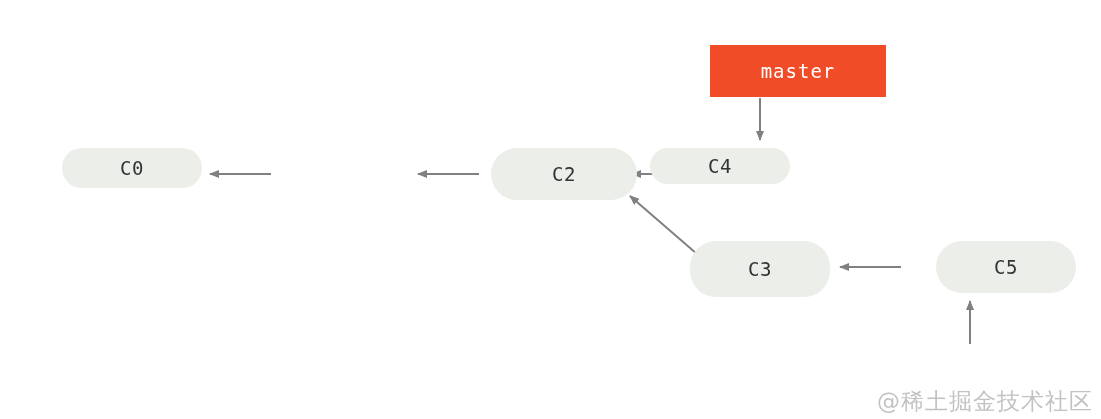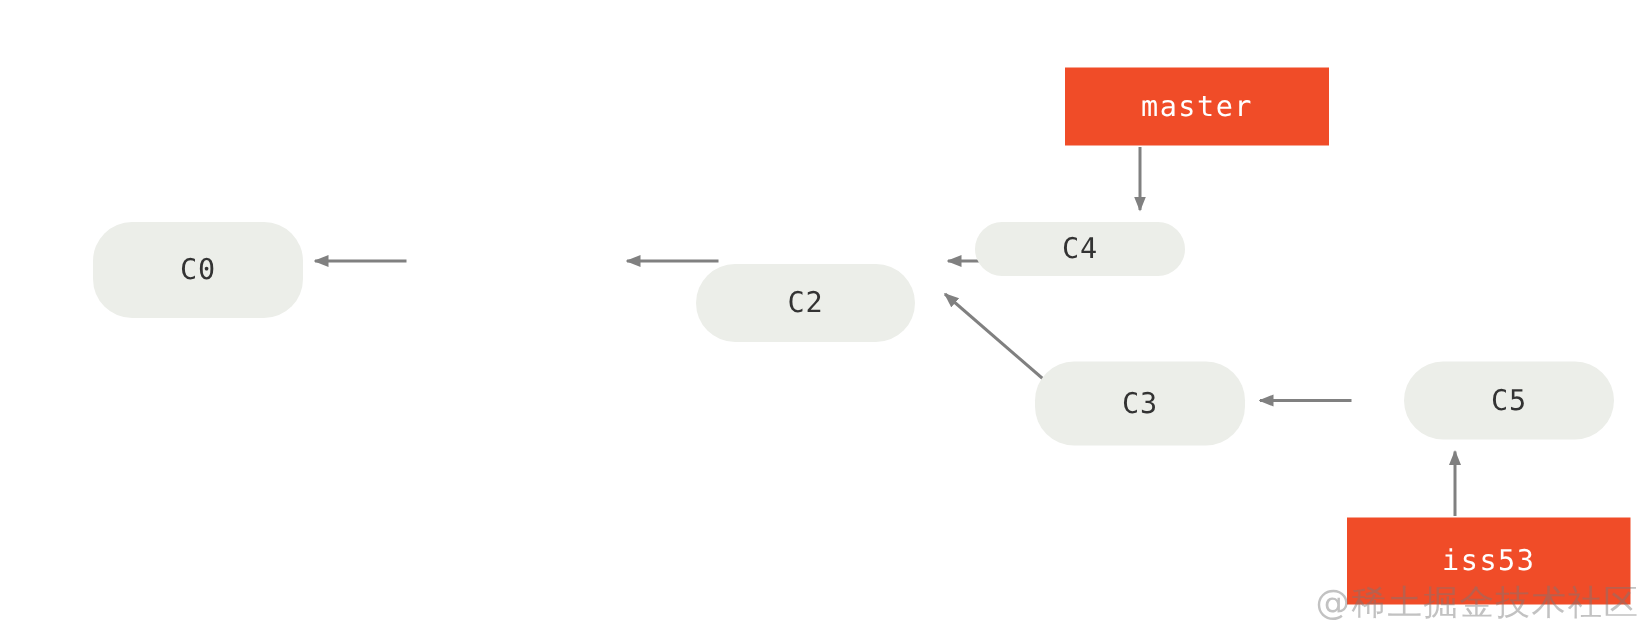--- a/index.html
+++ b/index.html
@@ -84,44 +84,41 @@
 
     <line x1="697" y1="254" x2="630" y2="196" stroke="#808080" stroke-width="2" marker-end="url(#ah)"></line>
 
     <line x1="901" y1="267" x2="840" y2="267" stroke="#808080" stroke-width="2" marker-end="url(#ah)"></line>
 
     <line x1="760" y1="98" x2="760" y2="140" stroke="#808080" stroke-width="2" marker-end="url(#ah)"></line>
 
     <line x1="970" y1="344" x2="970" y2="301" stroke="#808080" stroke-width="2" marker-end="url(#ah)"></line>
   </svg>
 
-  <div class="commit" style="left:62px; top:148px; width:140px; height:64px;text-align:center;">
+  <div class="commit" style="left:62px; top:148px; width:140px; height:40px;text-align:center;">
     <span>C0</span>
   </div>
 
 
-  <div class="commit" style="left:464px; top:148px; width:146px; height:52px;margin-top:28px;">
+  <div class="commit" style="left:491px; top:148px; width:146px; height:52px;">
     <span>C2</span>
   </div>
 
   <div class="commit" style="left:650px; top:148px; width:140px; height:36px;">
     <span>C4</span>
   </div>
 
   <div class="commit" style="left:690px; top:241px; width:140px; height:56px;">
     <span>C3</span>
   </div>
 
   <div class="commit" style="left:936px; top:241px; width:140px; height:52px;">
     <span>C5</span>
   </div>
 
   <div class="branch" style="left:710px; top:45px; width:176px; height:52px;">
     <span>master</span>
   </div>
 
-  <div class="branch" style="left:898px; top:345px; width:189px; height:58px;">
-    <span>iss53</span>
-  </div>
 
   <div class="watermark">@稀土掘金技术社区</div>
 
 </div>
 
 </body></html>

